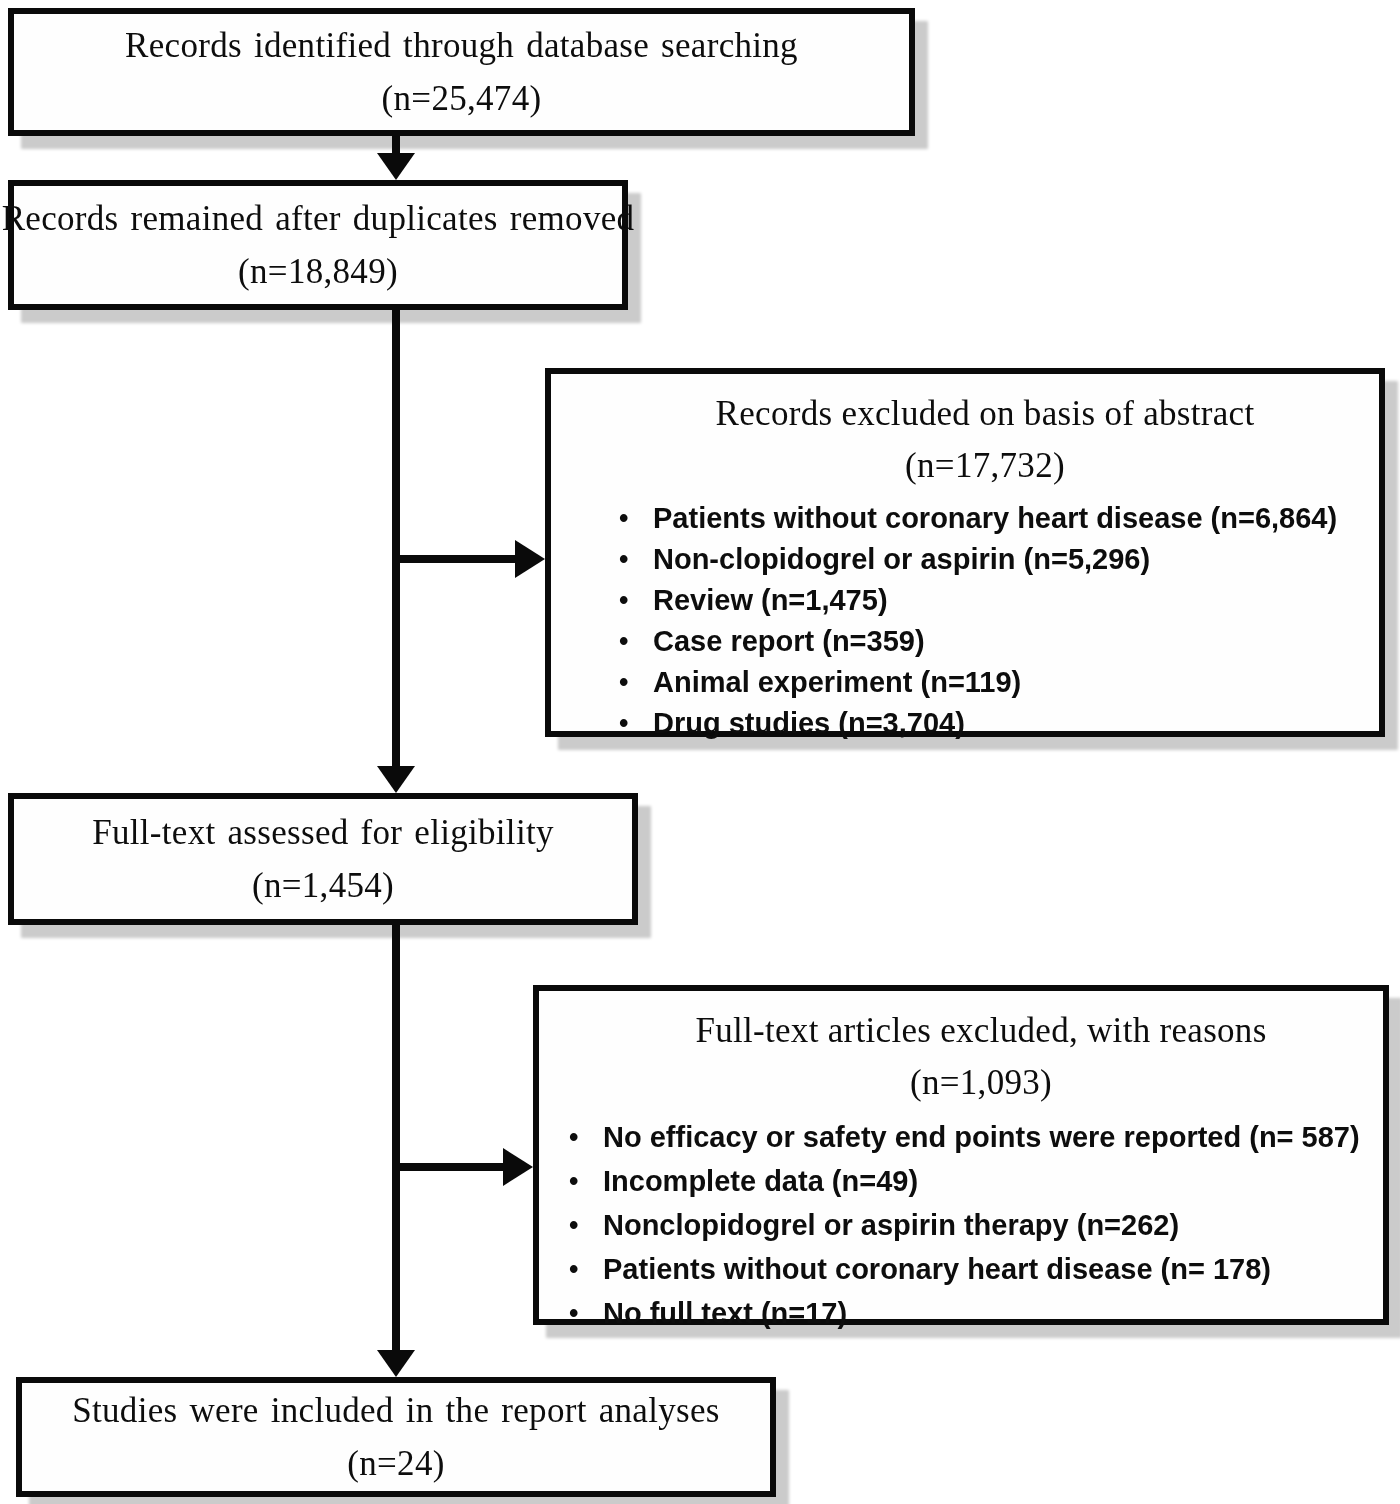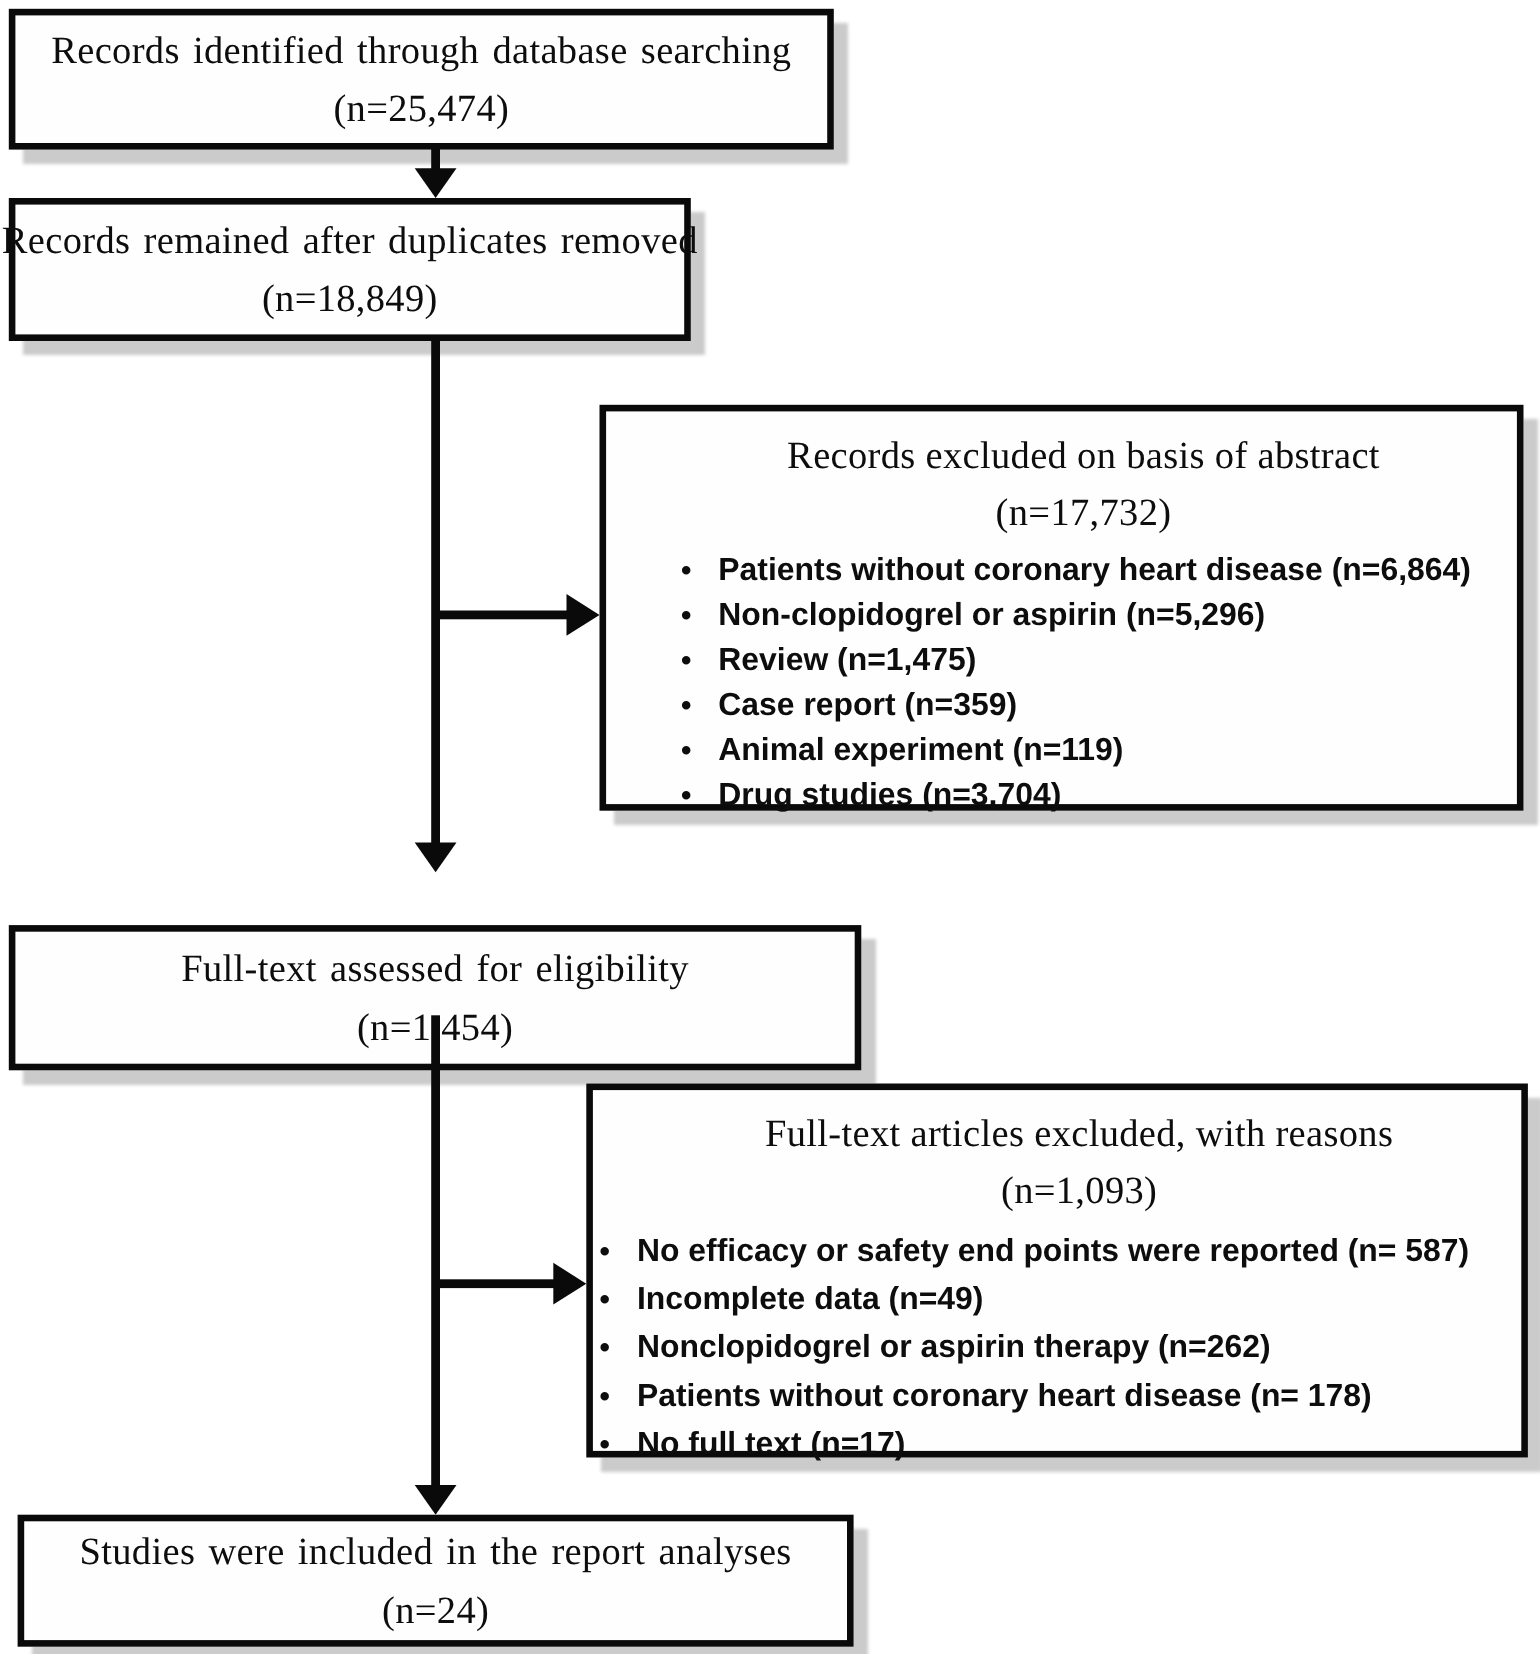--- a/index.html
+++ b/index.html
@@ -32,23 +32,23 @@
   .fbox .box-title,
   .fbox .box-count {
     font-family: "Liberation Serif", serif;
     font-size: 35px;
     line-height: 53px;
     letter-spacing: 0.3px;
     word-spacing: 3px;
     white-space: nowrap;
   }
   
-  #box-identified   { left: 8px;  top: 8px;    width: 750px; height: 128px; }
+  #box-identified   { left: 8px;  top: 8px;    width: 907px; height: 128px; }
   #box-duplicates   { left: 8px;  top: 180px;  width: 620px; height: 130px; }
-  #box-fulltext     { left: 8px;  top: 793px;  width: 775px; height: 132px; margin-top: 48px; }
+  #box-fulltext     { left: 8px;  top: 793px;  width: 630px; height: 132px; }
   #box-included     { left: 16px; top: 1377px; width: 760px; height: 120px; }
 
   
   .sidebox {
     position: absolute;
     box-sizing: border-box;
     background: #fefefe;
     border: 6px solid var(--border, #0a0a0a);
     box-shadow: 13px 13px 3px var(--shadow, #cbcbcb);
     padding-top: 14px;
@@ -70,21 +70,21 @@
   .reasons {
     margin: 6px 0 0 0;
     padding: 0;
     list-style: none;
     font-family: "Liberation Sans", sans-serif;
     font-weight: 700;
     font-size: 29px;
   }
   #box-abstract-excluded .reasons { padding-left: 62px; }
   #box-abstract-excluded .reasons li { line-height: 41px; }
-  #box-fulltext-excluded .reasons { }
+  #box-fulltext-excluded .reasons { padding-left: 24px; }
   #box-fulltext-excluded .reasons li { line-height: 44px; }
   .reasons li {
     position: relative;
     padding-left: 40px;
     white-space: nowrap;
   }
   .reasons li::before {
     content: "\2022";
     position: absolute;
     left: 6px;

